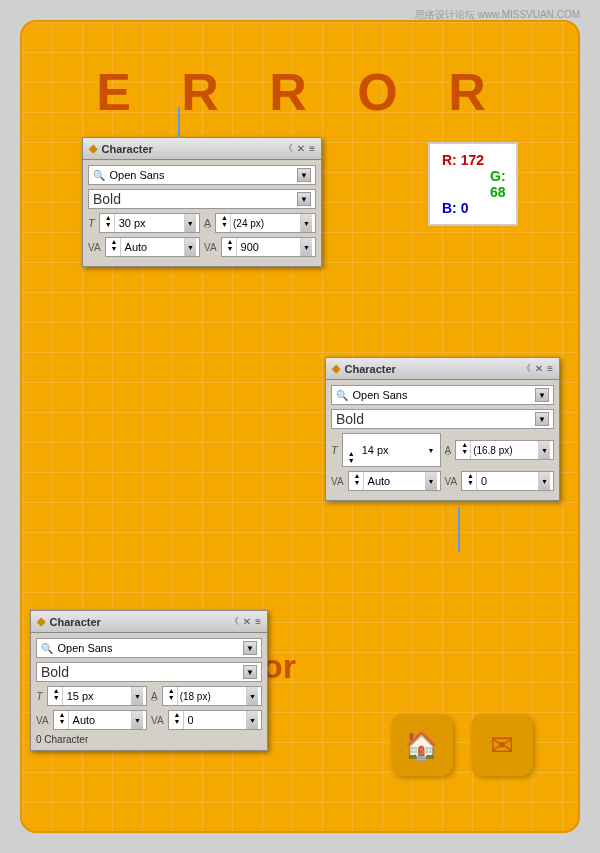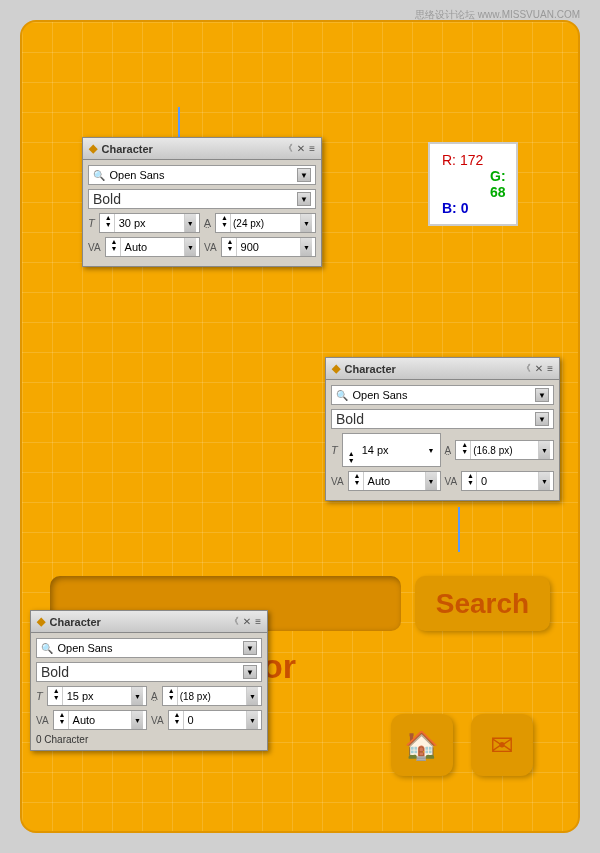--- a/index.html
+++ b/index.html
@@ -169,21 +169,21 @@
       position: absolute;
       top: 120px;
       right: 60px;
       background: white;
       border: 2px solid #ccc;
       padding: 8px 12px;
       width: 90px;
       text-align: left;
     }
 
-    .color-r { color: #CC0000; font-weight: normal; font-size: 14px; }
+    .color-r { color: #CC0000; font-weight: bold; font-size: 14px; }
     .color-g { color: #00AA00; font-weight: bold; font-size: 14px; margin-left: 48px; }
     .color-b { color: #0000CC; font-weight: bold; font-size: 14px; }
 
     
     .search-area {
       position: absolute;
       bottom: 200px;
       left: 30px;
       right: 30px;
       display: flex;
@@ -275,20 +275,21 @@
       left: auto;
     }
   </style>
 </head>
 <body>
 
 <div class="watermark">思络设计论坛 www.MISSVUAN.COM</div>
 
 <div class="main-card">
 
+  <div class="error-title">E  R  R  O  R</div>
 
   <div class="connector-v conn1"></div>
 
   <div class="char-panel panel-1">
     <div class="char-panel-header">
       <div class="char-panel-title">
         <span style="color:#c80;">◆</span>
         <span>Character</span>
       </div>
       <div class="panel-controls">
@@ -436,24 +437,20 @@
           </div>
           <span style="font-size:11px;padding:0 4px;">0</span>
           <div style="display:flex;flex-direction:column;border-left:1px solid #ccc;height:100%;margin-left:auto;">
             <div style="font-size:7px;padding:0 2px;height:100%;display:flex;align-items:center;background:linear-gradient(to bottom,#e0e0e0,#c0c0c0);">▼</div>
           </div>
         </div>
       </div>
     </div>
   </div>
 
-  <div class="search-area" style="position:absolute;bottom:195px;left:28px;right:28px;display:flex;align-items:center;gap:14px;height:65px;">
-    <div class="search-input-box" style="flex:1;height:55px;background:#D98C00;border-radius:10px;box-shadow:inset 2px 2px 6px rgba(0,0,0,0.35);"></div>
-    <button class="search-button" style="width:135px;height:55px;background:#E09800;border-radius:10px;border:none;font-size:28px;font-weight:bold;color:#C85500;cursor:pointer;box-shadow:2px 2px 5px rgba(0,0,0,0.25);">Search</button>
-  </div>
 
   <div style="position:absolute;bottom:145px;left:240px;font-size:34px;font-weight:bold;color:#C85000;">or</div>
 
   <div style="position:absolute;bottom:160px;left:238px;width:2px;height:25px;background:#5599FF;"></div>
 
   <div class="char-panel" style="position:absolute;bottom:80px;left:8px;width:238px;">
     <div class="char-panel-header">
       <div class="char-panel-title">
         <span style="color:#c80;">◆</span>
         <span>Character</span>

